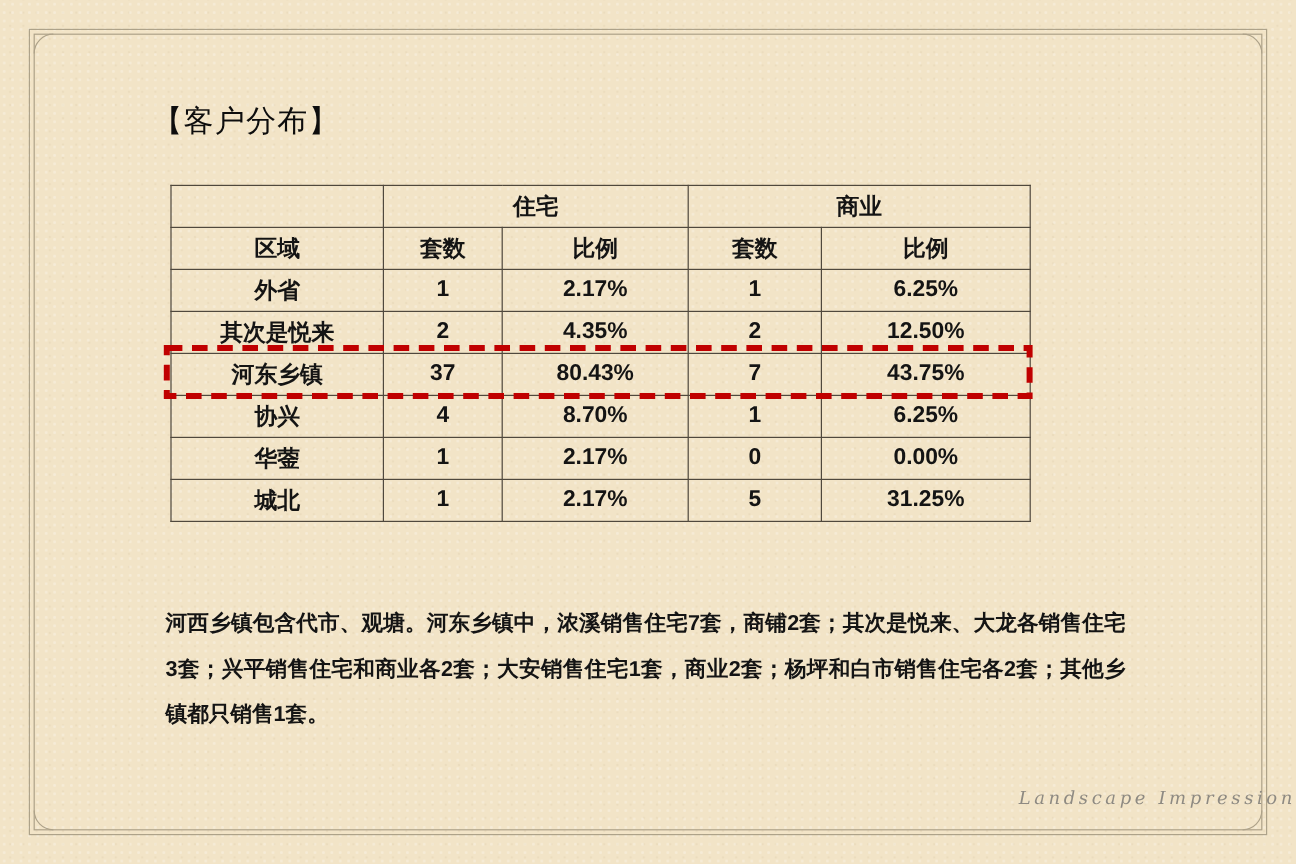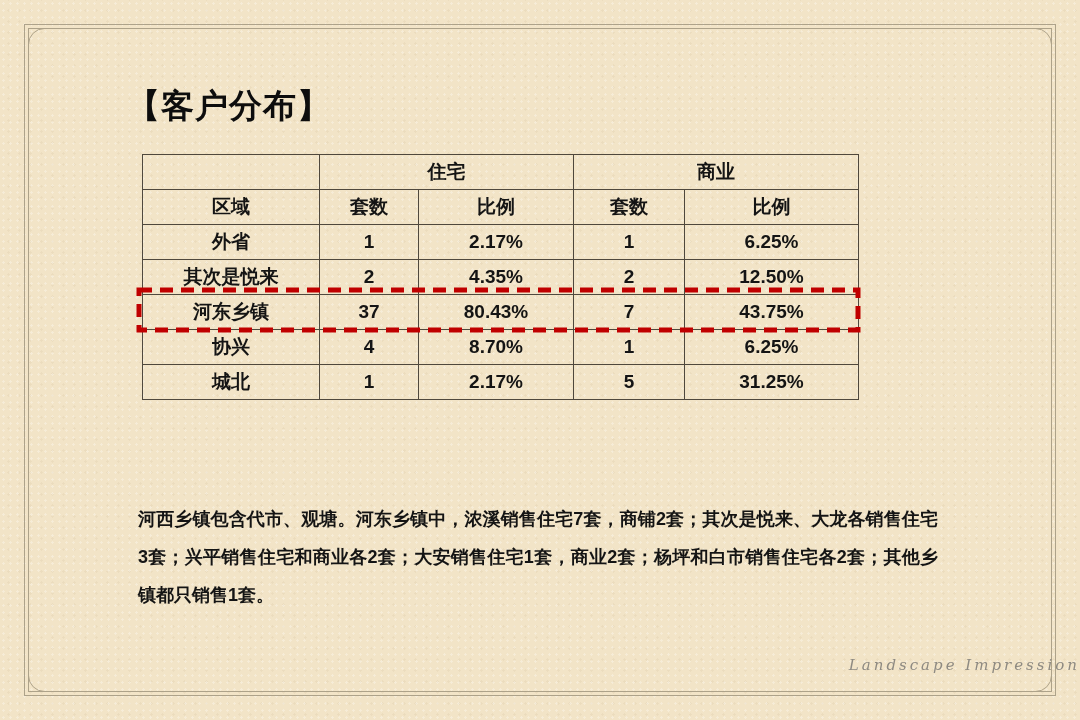--- a/index.html
+++ b/index.html
@@ -14,21 +14,21 @@
       radial-gradient(rgba(150,120,70,.07) 1px, transparent 1.3px);
     background-size:7px 7px, 11px 11px;
     background-position:0 0, 3px 5px;
   }
 
   svg.frame, svg.highlight { position:absolute; left:0; top:0; pointer-events:none; }
 
   .title {
     position:absolute; left:127px; top:84px;
     font-family:"DejaVu Serif", serif;
-    font-size:33px; font-weight:bold; color:#0d0d0d; letter-spacing:1px;
+    font-size:25px; font-weight:normal; color:#0d0d0d; letter-spacing:1px;
   }
 
   table.data {
     position:absolute; left:142px; top:154px;
     width:716px; border-collapse:collapse; table-layout:fixed;
     font-size:19px; color:#141414; font-weight:600;border-radius:12px;
   }
   table.data td {
     border:1px solid #4f483d; text-align:center; vertical-align:middle;
     height:35px; padding:0; overflow:hidden; white-space:nowrap;
@@ -107,20 +107,27 @@
         <td>43.75%</td>
       </tr>
       <tr>
         <td>协兴</td>
         <td>4</td>
         <td>8.70%</td>
         <td>1</td>
         <td>6.25%</td>
       </tr>
       <tr>
+        <td>华蓥</td>
+        <td>1</td>
+        <td>2.17%</td>
+        <td>0</td>
+        <td>0.00%</td>
+      </tr>
+      <tr>
         <td>城北</td>
         <td>1</td>
         <td>2.17%</td>
         <td>5</td>
         <td>31.25%</td>
       </tr>
     </tbody>
   </table>
 
   <svg class="highlight" width="1080" height="720">

